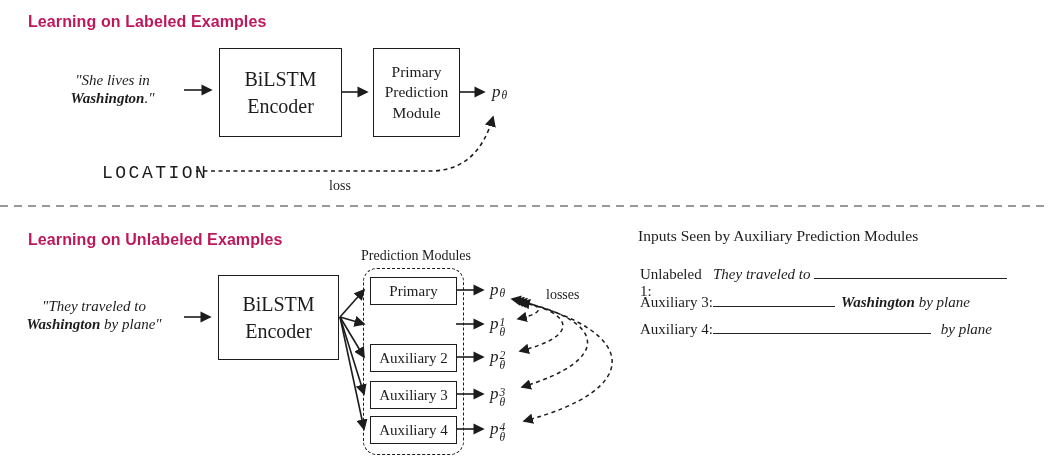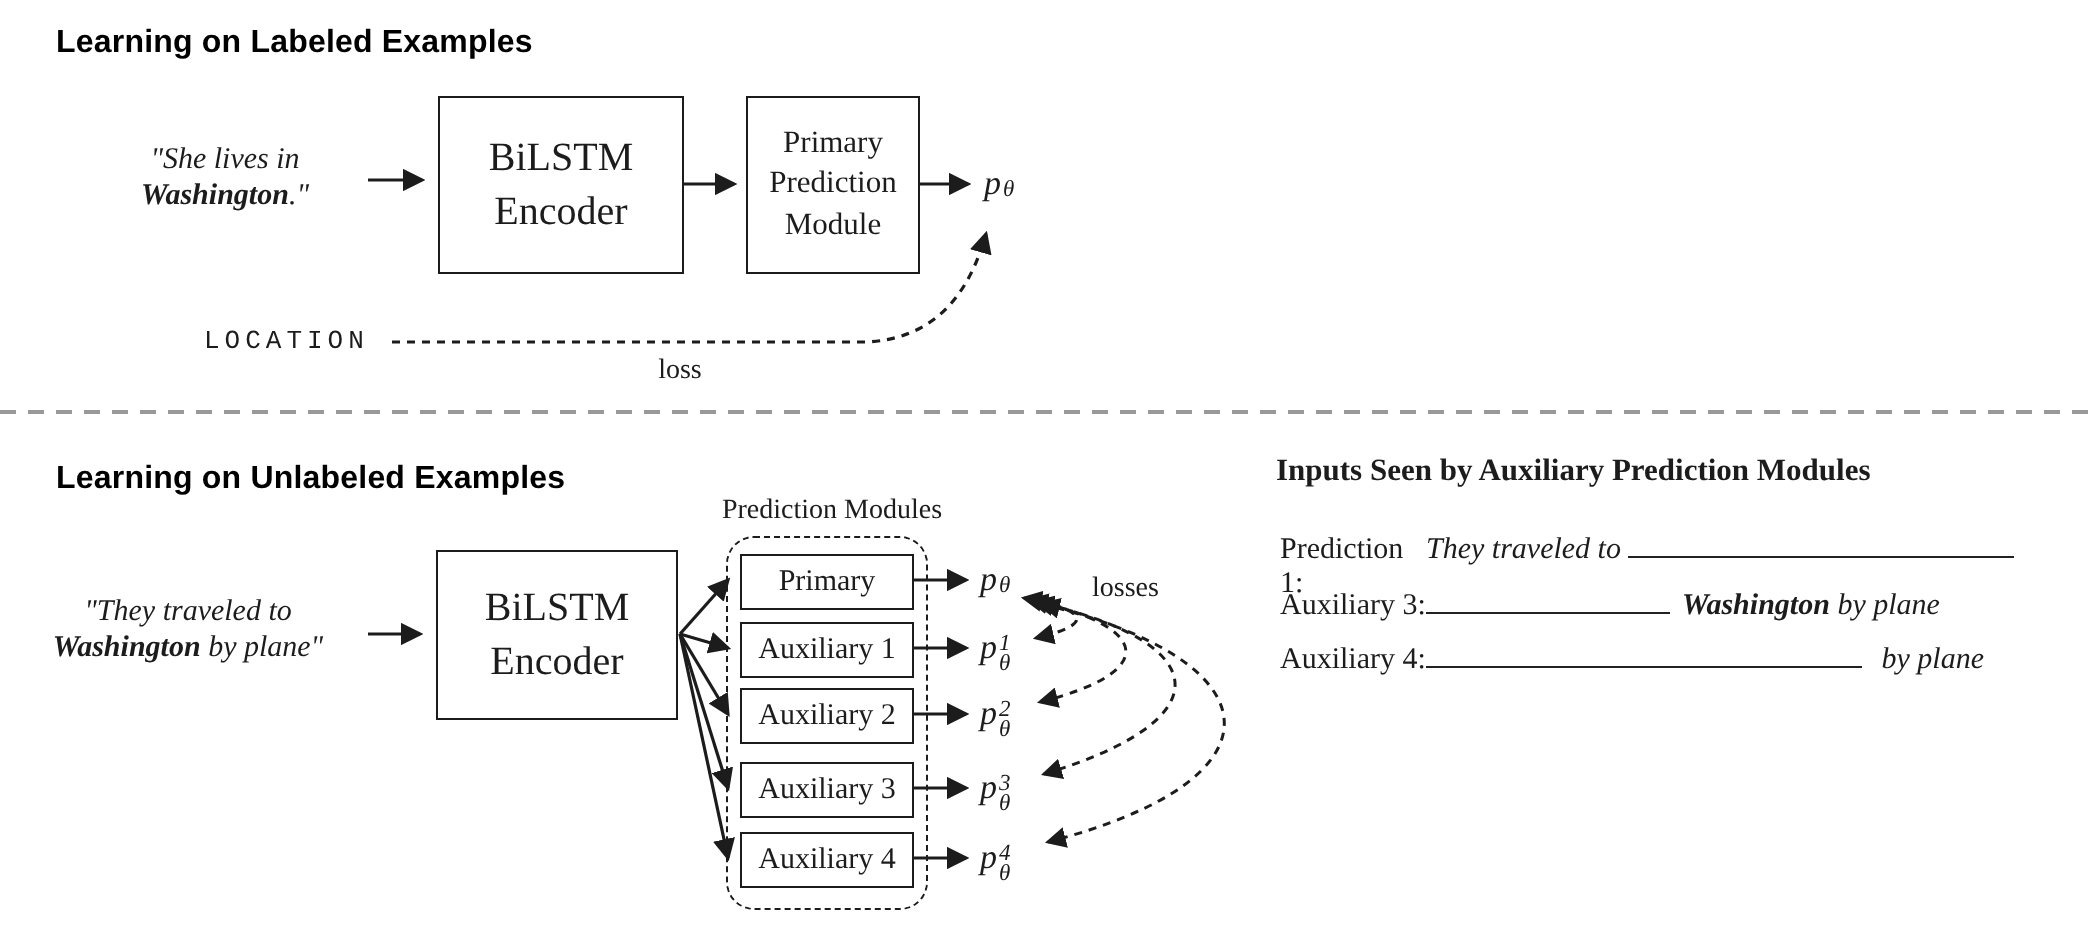--- a/index.html
+++ b/index.html
@@ -3,21 +3,21 @@
 <meta charset="utf-8">
 <style>
   html,body{margin:0;padding:0;background:#ffffff;}
   .canvas{
     position:relative;width:1050px;height:469px;background:#ffffff;
     font-family:"Liberation Serif",serif;color:#1c1c1c;overflow:hidden;
   }
   .wires{position:absolute;left:0;top:0;width:1050px;height:469px;}
   .heading{
     position:absolute;font-family:"Liberation Sans",sans-serif;
-    font-weight:bold;font-size:16px;color:#000000;letter-spacing:.1px;
+    font-weight:bold;font-size:16px;color:#be185d;letter-spacing:.1px;
   }
   .box{
     position:absolute;border:1.6px solid #1c1c1c;background:#ffffff;
     display:flex;align-items:center;justify-content:center;text-align:center;
     white-space:pre-line;font-size:20px;line-height:1.32;
   }
   .mbox{
     position:absolute;left:370px;width:85px;height:26px;border:1.5px solid #1c1c1c;
     background:#ffffff;display:flex;align-items:center;justify-content:center;
     font-size:15px;
@@ -35,26 +35,26 @@
   .plabel{
     position:absolute;height:24px;display:flex;align-items:center;
     font-style:italic;font-size:17px;
   }
   .pstack{
     display:inline-flex;flex-direction:column;align-items:flex-start;
     font-size:11.5px;line-height:10px;margin-left:1px;transform:translateY(3px);
   }
   .mono{
     position:absolute;font-family:"Liberation Mono",monospace;
-    font-size:13px;letter-spacing:2.5px;
+    font-size:18px;letter-spacing:2.5px;
   }
   .small-label{position:absolute;font-size:14px;}
   .center{text-align:center;}
   .rp-heading{
-    position:absolute;left:638px;top:227px;font-weight:bold;font-size:15.5px;
+    position:absolute;left:638px;top:227px;font-weight:normal;font-size:15.5px;
   }
   .rp-rows{position:absolute;left:640px;top:265px;width:400px;}
   .rp-row{display:flex;height:27.5px;align-items:baseline;font-size:15px;}
   .rp-label{width:73px;flex:0 0 73px;}
   .rp-content{font-style:italic;}
   .rp-content b{font-weight:bold;}
   .blank{
     display:inline-block;border-bottom:1.3px solid #222;height:13px;
     vertical-align:baseline;
   }
@@ -131,21 +131,20 @@
   </div>
 
   <div class="box" style="left:218px;top:275px;width:119px;height:83px;">BiLSTM
 Encoder</div>
 
   <div class="small-label center" style="left:346px;top:248px;width:140px;">Prediction Modules</div>
 
   <div class="dashed-group"></div>
 
   <div class="mbox" style="top:277px;">Primary</div>
-  <div class="mbox" style="top:311px;">Auxiliary 1</div>
   <div class="mbox" style="top:344px;">Auxiliary 2</div>
   <div class="mbox" style="top:381px;">Auxiliary 3</div>
   <div class="mbox" style="top:416px;">Auxiliary 4</div>
 
   <div class="plabel" style="left:490px;top:278px;">
     <span>p</span>
       <span class="pstack">
         <span></span>
         <span>θ</span>
       </span>
@@ -178,21 +177,21 @@
         <span>θ</span>
       </span>
   </div>
 
   <div class="small-label" style="left:546px;top:287px;">losses</div>
 
   <div class="rp-heading">Inputs Seen by Auxiliary Prediction Modules</div>
 
   <div class="rp-rows">
     <div class="rp-row">
-      <span class="rp-label">Prediction 1:</span>
+      <span class="rp-label">Unlabeled 1:</span>
       <span class="rp-content"><span class="ws">They traveled to</span> <span class="blank u1"></span></span>
     </div>
     <div class="rp-row">
       <span class="rp-label">Auxiliary 3:</span>
       <span class="rp-content"><span class="blank u3"></span><b>Washington</b><span class="ws"> by plane</span></span>
     </div>
     <div class="rp-row">
       <span class="rp-label">Auxiliary 4:</span>
       <span class="rp-content"><span class="blank u4"></span><span class="ws"> by plane</span></span>
     </div>

